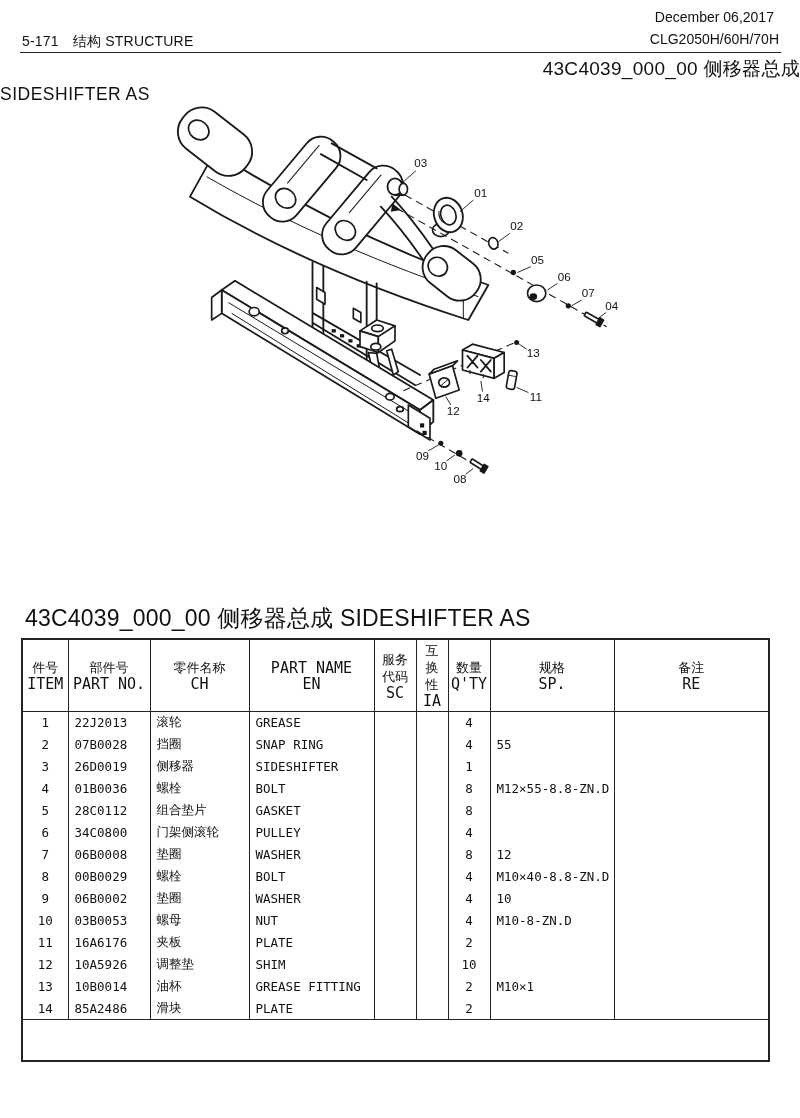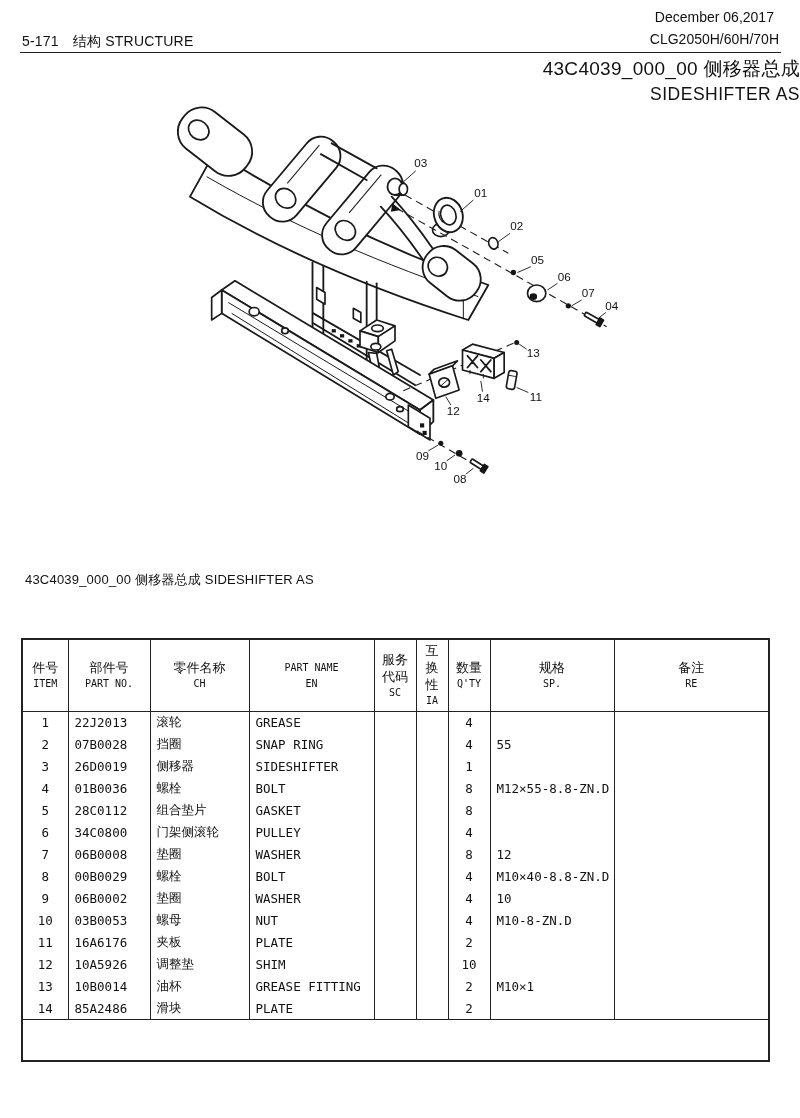--- a/index.html
+++ b/index.html
@@ -8,22 +8,22 @@
   .abs{position:absolute;}
 
   
   .hdr-left{left:22px;top:27px;font-size:14px;letter-spacing:.2px;margin-top:6px;}
   .hdr-left .gap{display:inline-block;width:14px;}
   .hdr-right{right:21px;top:6px;text-align:center;font-size:14px;line-height:22px;}
   .hdr-rule{left:20px;right:19px;top:52px;border-top:1.6px solid #222;height:0;}
 
   
   .title1{left:0;right:0;top:56px;text-align:right;font-size:19px;letter-spacing:.3px;}
-  .title2{left:0;right:0;top:84px;text-align:right;font-size:17.5px;letter-spacing:.5px;}
-  .sec-title{left:25px;top:571px;font-size:13px;letter-spacing:.2px;}
+  .title2{left:0;right:0;top:84px;text-align:left;font-size:17.5px;letter-spacing:.5px;}
+  .sec-title{left:25px;top:603px;font-size:23px;letter-spacing:.2px;}
 
   
   svg text{font-family:"Liberation Sans",sans-serif;font-size:14px;fill:#111;}
   .f{fill:#fff;stroke:#1a1a1a;stroke-width:2.2;stroke-linejoin:round;}
   .f2{fill:#fff;stroke:#1a1a1a;stroke-width:2;stroke-linejoin:round;}
   .ln{fill:none;stroke:#1a1a1a;stroke-width:2.2;stroke-linejoin:round;stroke-linecap:round;}
   .thin{fill:none;stroke:#1a1a1a;stroke-width:1.2;}
   .dsh{fill:none;stroke:#1a1a1a;stroke-width:1.3;stroke-dasharray:9 6;}
   .ldr{fill:none;stroke:#1a1a1a;stroke-width:1.1;}
   .dk{fill:#151515;stroke:none;}
@@ -34,21 +34,21 @@
   .parts,.parts tr,.parts td,.parts th{box-sizing:border-box;}
   .parts{border:2px solid #222;}
   .parts th{border-left:1.4px solid #222;border-bottom:1.4px solid #222;
             font-weight:normal;vertical-align:middle;padding:2px 2px;height:67px;}
   .parts th:first-child{border-left:none;}
   .parts td{border-left:1.4px solid #222;padding:0 6px;height:22px;overflow:hidden;
             white-space:nowrap;font-family:"DejaVu Sans Mono","DejaVu Sans",monospace;}
   .parts td:first-child{border-left:none;text-align:center;padding:0;}
   .parts td.c{text-align:center;padding:0;}
   .hl-cjk{font-size:13px;line-height:17px;}
-  .hl-lat{font-family:"DejaVu Sans Mono","DejaVu Sans",monospace;font-size:10px;line-height:16px;}
+  .hl-lat{font-family:"DejaVu Sans Mono","DejaVu Sans",monospace;font-size:15px;line-height:16px;}
   .parts th{text-align:center;}
   .parts tr.spacer td{border-left:none;border-top:1.4px solid #222;height:41px;}
 </style>
 </head>
 <body>
 
 <div class="abs hdr-left">
   <span>5-171</span><span class="gap"></span><span>结构</span>
   <span>STRUCTURE</span>
 </div>

